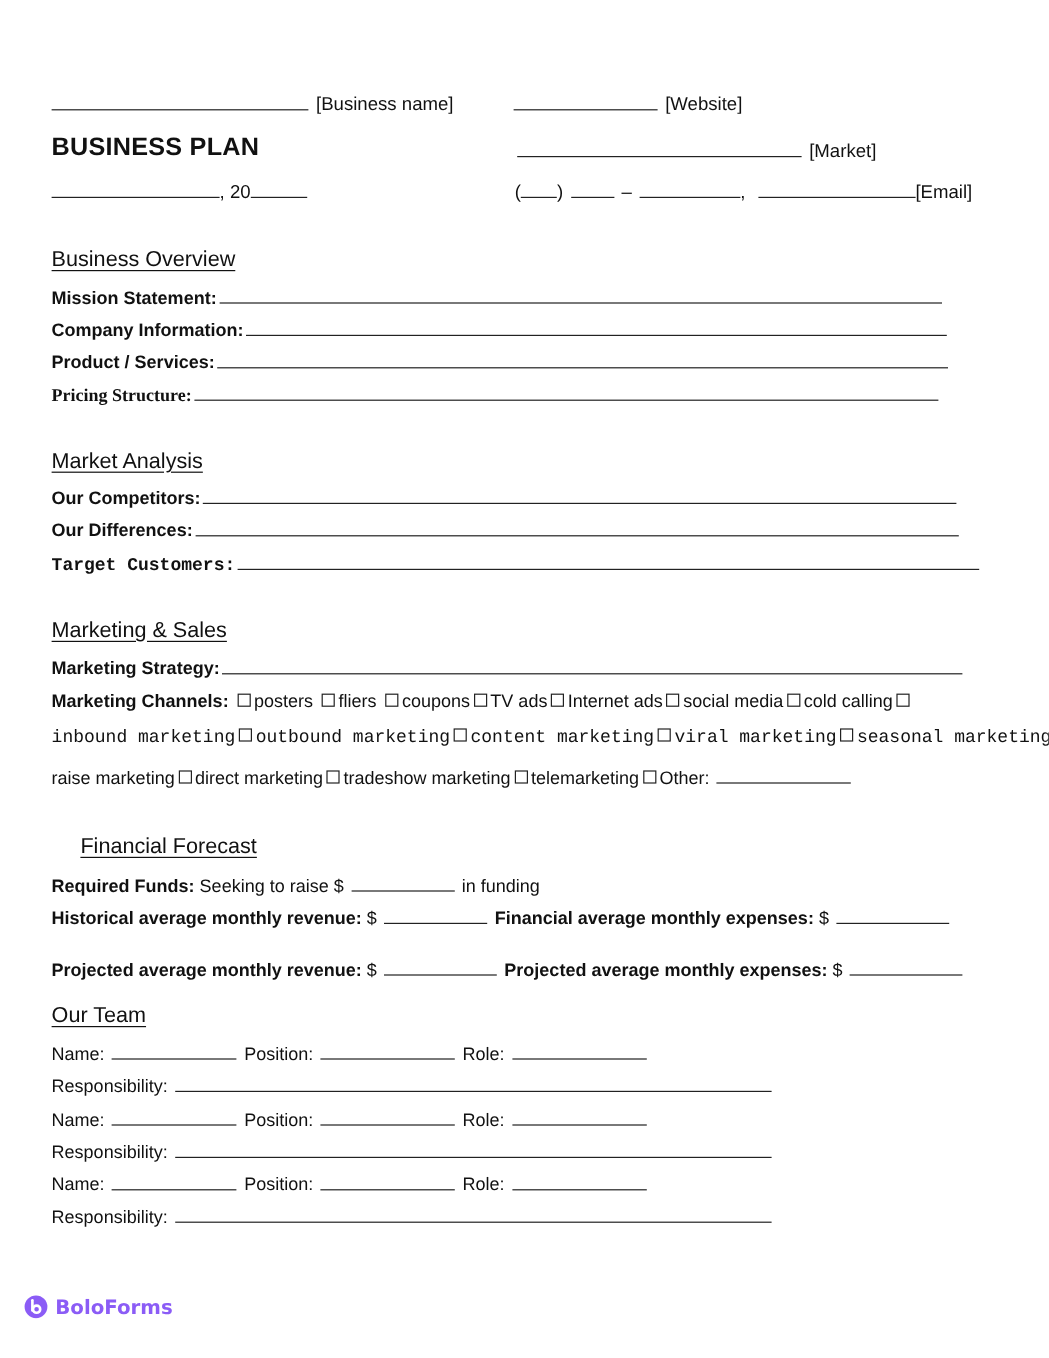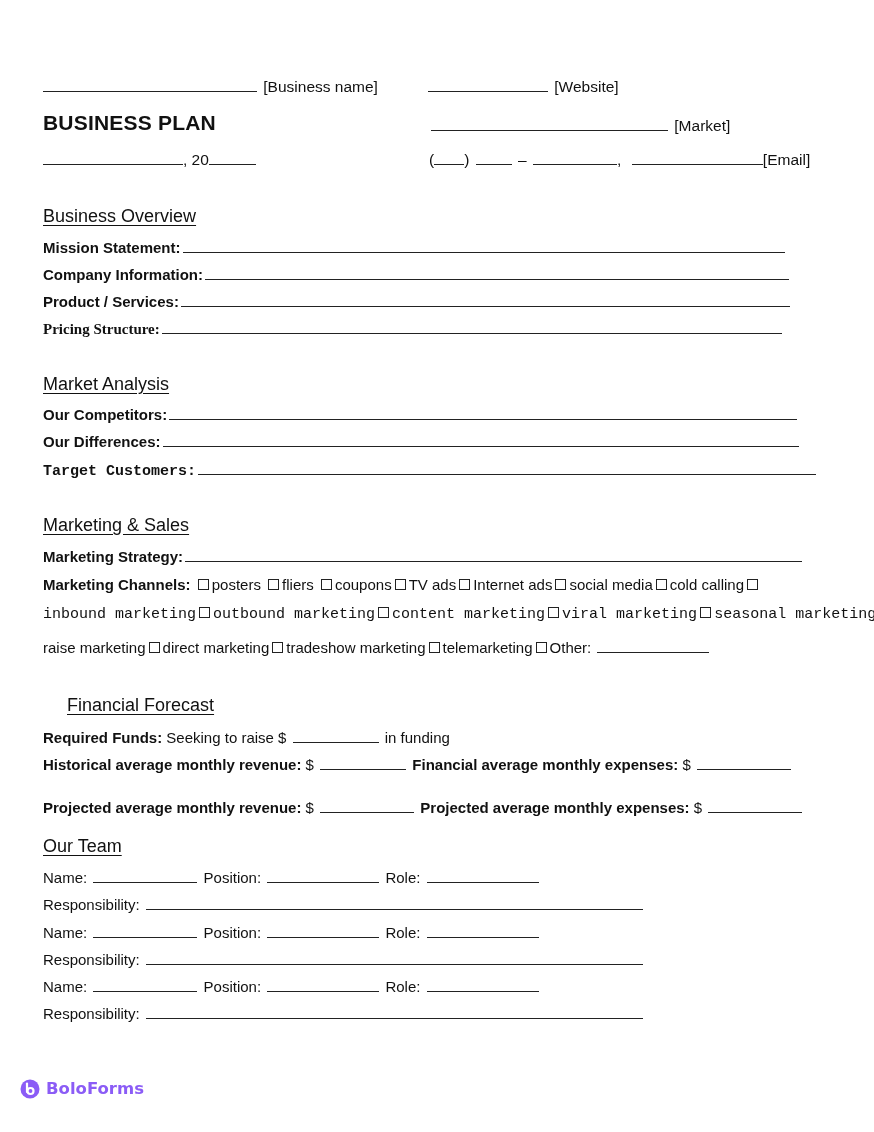--- a/index.html
+++ b/index.html
@@ -6,21 +6,21 @@
   body { width: 874px; height: 1132px; position: relative; overflow: hidden;
          font-family: "Liberation Sans", sans-serif; color: #111; }
   .abs { position: absolute; white-space: nowrap; }
   .t { font-size: 15.5px; }
   .blank { display: inline-block; border-bottom: 1.3px solid #222; height: 14px; vertical-align: baseline; margin: 0 2px; }
   .title { font-size: 21px; font-weight: bold; letter-spacing: 0.2px; }
   .sec { font-size: 18px; text-decoration: underline; text-underline-offset: 3px; }
   .row { position: absolute; left: 43px; white-space: nowrap; font-size: 15px; }
   .row .lbl { font-weight: bold; }
   .cb { display:inline-block; width: 9px; height: 9px; border: 1px solid #222; margin: 0 3px 0 3px; vertical-align: 0px; }
-  .logo { position: absolute; left: 20px; top: 1079px; display: flex; gap: 6px; }
+  .logo { position: absolute; left: 20px; top: 1079px; display: flex; align-items: center; gap: 6px; }
   .logo-text { color: #8b5cf6; font-weight: bold; font-size: 16.5px; font-family: "DejaVu Sans", sans-serif; }
 </style>
 </head>
 <body>
 
 <div class="abs t" style="left:43px; top:77px;">
   <span class="blank" style="width:214px; margin-left:0;"></span>
   <span>[Business name]</span>
 </div>
 <div class="abs t" style="left:428px; top:77px;">

